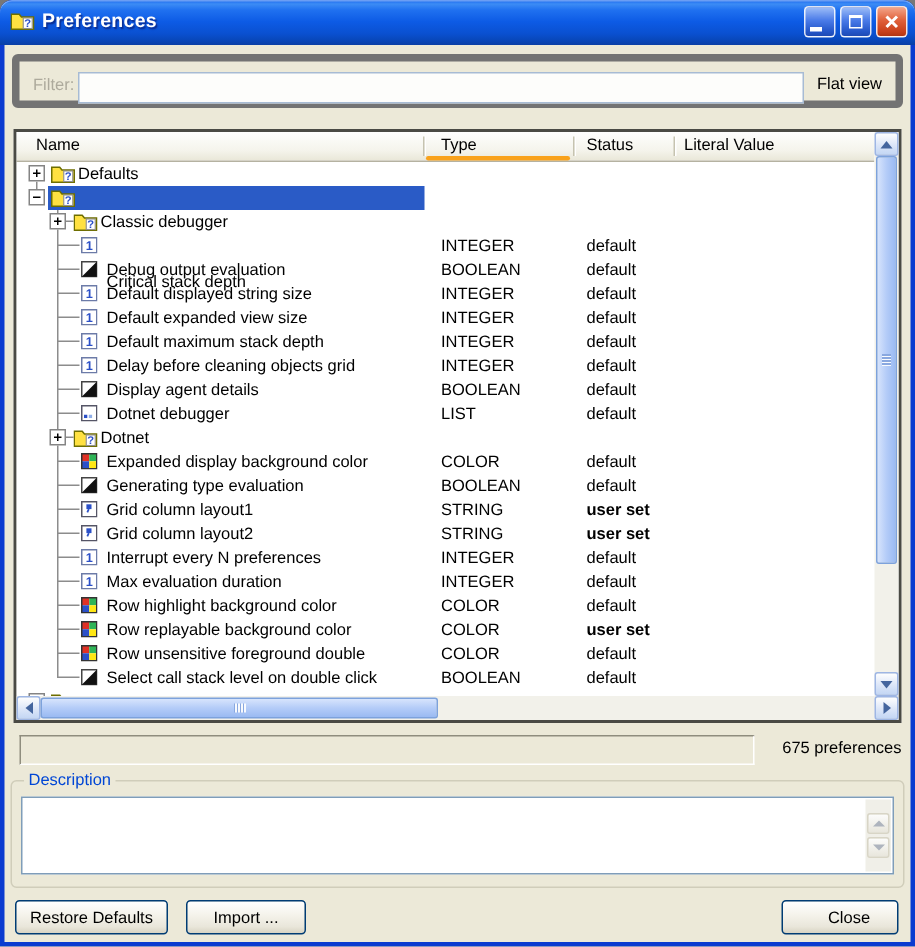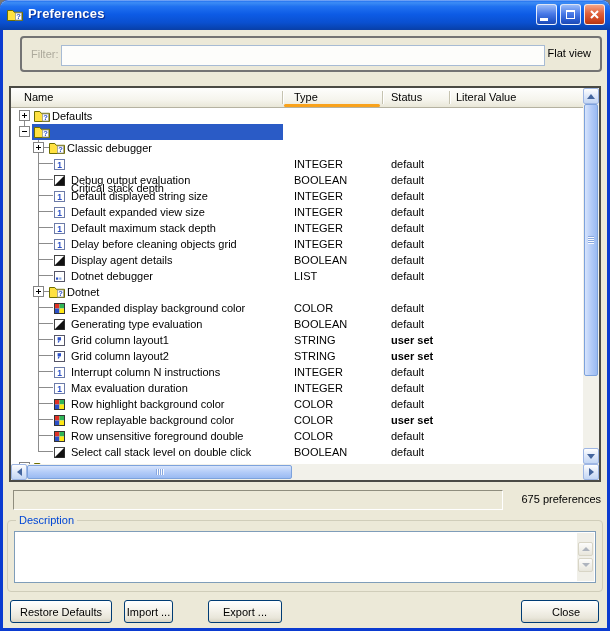--- a/index.html
+++ b/index.html
@@ -18,22 +18,22 @@
     background:linear-gradient(180deg,#9CBCF8,#4A7BE8 45%,#2355C8 85%,#1E4AB4); }
   .winbtn.min { right:53px; } .winbtn.max { right:29px; }
   .winbtn.close { right:5px; background:linear-gradient(180deg,#F3A488,#E0603A 45%,#C8401A 85%,#B23512); }
   .min-glyph { width:8px; height:3px; background:#fff; margin-top:9px; margin-right:6px; }
   .max-glyph { width:9px; height:9px; border:1px solid #fff; border-top-width:2px; }
 
   
   .client { position:absolute; left:3px; top:30px; right:3px; bottom:3px; background:#ECE9D8; }
 
   
-  .filter-group { position:absolute; left:17px; right:5px; top:6px; height:36px;
-    border:2px solid #737373; border-radius:4px; }
+  .filter-group { position:absolute; left:5px; right:5px; top:6px; height:36px;
+    border:5px solid #737373; border-radius:4px; }
   .filter-label { position:absolute; left:9px; top:10px; font-size:11px; color:#ADAA9C; }
   .filter-input { position:absolute; left:39px; top:7px; width:484px; height:21px;
     border:1px solid #A7BBD4; background:#FDFDFB; font:11px "Liberation Sans",sans-serif; padding:0 4px; }
   .flat-view { position:absolute; right:9px; top:9px; font-size:11px; color:#000; background:none; border:none;
     font-family:"Liberation Sans",sans-serif; cursor:default; }
 
   
   .grid { position:absolute; left:6px; top:56px; width:592px; height:396px; border:2px solid #4A4A44; background:#fff; }
   .grid-main { position:absolute; left:0; top:0; width:572px; height:376px; overflow:hidden; }
   .grid-header { position:absolute; left:0; top:0; width:572px; height:20px;
@@ -91,21 +91,21 @@
   .dbtn { width:15px; height:14px; border:1px solid #D8D5C6; border-radius:2px;
     background:linear-gradient(180deg,#FCFCFB,#E8E6DC); display:flex; align-items:center; justify-content:center; }
   .dtri.up { width:0;height:0;border-left:4px solid transparent;border-right:4px solid transparent;border-bottom:4px solid #AEB4BE; }
   .dtri.down { width:0;height:0;border-left:4px solid transparent;border-right:4px solid transparent;border-top:4px solid #AEB4BE; }
 
   
   .xpbtn { position:absolute; top:570px; height:23px; border:1px solid #003C74; border-radius:3px;
     background:linear-gradient(180deg,#FFFFFF,#F4F2EA 45%,#E9E6DA 80%,#D8D4C4);
     font:11px "Liberation Sans",sans-serif; color:#000; }
   .btn-restore { left:7px; width:102px; }
-  .btn-import { left:121px; width:49px; }
+  .btn-import { left:121px; width:80px; }
   .btn-export { left:205px; width:74px; }
   .btn-close { right:8px; width:78px;padding-left:12px; }
 </style>
 </head>
 <body>
 
 <div class="window">
   <div class="titlebar">
     <span class="title-icon" id="title-icon"><svg width="16" height="13" viewBox="0 0 16 13">
           <path d="M0.5 12.5 V2.5 H5.8 L7.3 4.3 H15.5 V12.5 Z" fill="#FFE141" stroke="#6E6E00"></path>
@@ -336,21 +336,21 @@
               <span class="rtype">STRING</span>
               <span class="rstatus bold">user set</span>
               <span class="rvalue"></span>
             </div>
             <div class="grow" style="top: 256px;">
               <div class="dash" style="left: 27px; width: 15px;"></div>
               <span class="ricon" style="left: 43px; top: 2px;"><svg width="11" height="11" viewBox="0 0 11 11">
                   <rect x="0.5" y="0.5" width="10" height="10" fill="#fff" stroke="#6C7BA8"></rect>
                   <text x="5.5" y="8.6" font-size="8.5" font-weight="bold" fill="#2B50C8" text-anchor="middle" font-family="Liberation Sans, sans-serif">1</text>
                 </svg></span>
-              <span class="rname" style="left: 60px;">Interrupt column N instructions</span>
+              <span class="rname" style="left: 60px;">Interrupt every N preferences</span>
               <span class="rtype">INTEGER</span>
               <span class="rstatus">default</span>
               <span class="rvalue"></span>
             </div>
             <div class="grow" style="top: 272px;">
               <div class="dash" style="left: 27px; width: 15px;"></div>
               <span class="ricon" style="left: 43px; top: 2px;"><svg width="11" height="11" viewBox="0 0 11 11">
                   <rect x="0.5" y="0.5" width="10" height="10" fill="#fff" stroke="#6C7BA8"></rect>
                   <text x="5.5" y="8.6" font-size="8.5" font-weight="bold" fill="#2B50C8" text-anchor="middle" font-family="Liberation Sans, sans-serif">1</text>
                 </svg></span>
@@ -462,16 +462,15 @@
             </div>
           <div class="dbtn">
               <span class="dtri down"></span>
             </div>
         </div>
       </div>
     </div>
 
     <button class="xpbtn btn-restore">Restore Defaults</button>
     <button class="xpbtn btn-import">Import ...</button>
-    <button class="xpbtn btn-export">Export ...</button>
     <button class="xpbtn btn-close">Close</button>
   </div>
 </div>
 
 </body></html>

